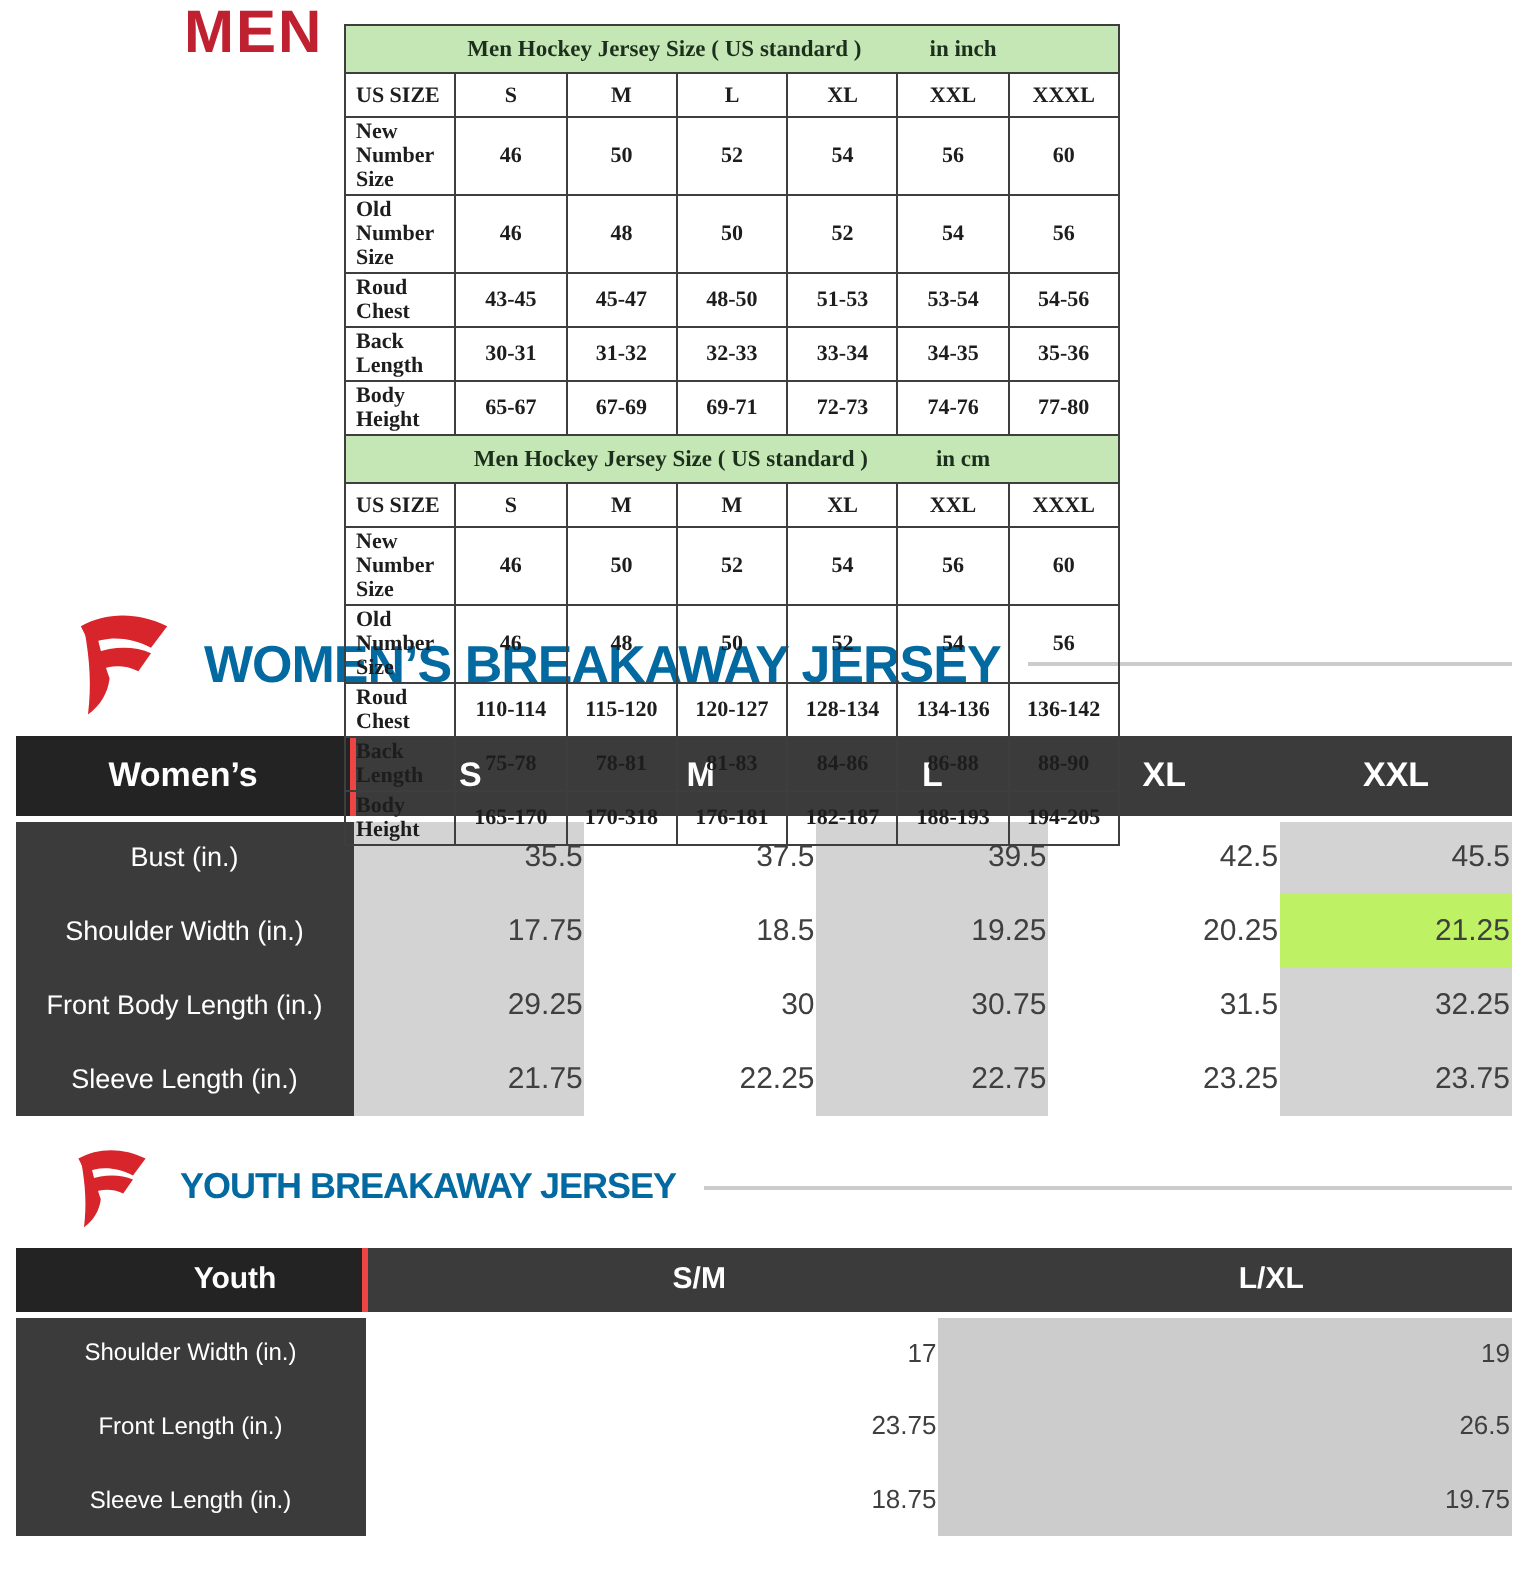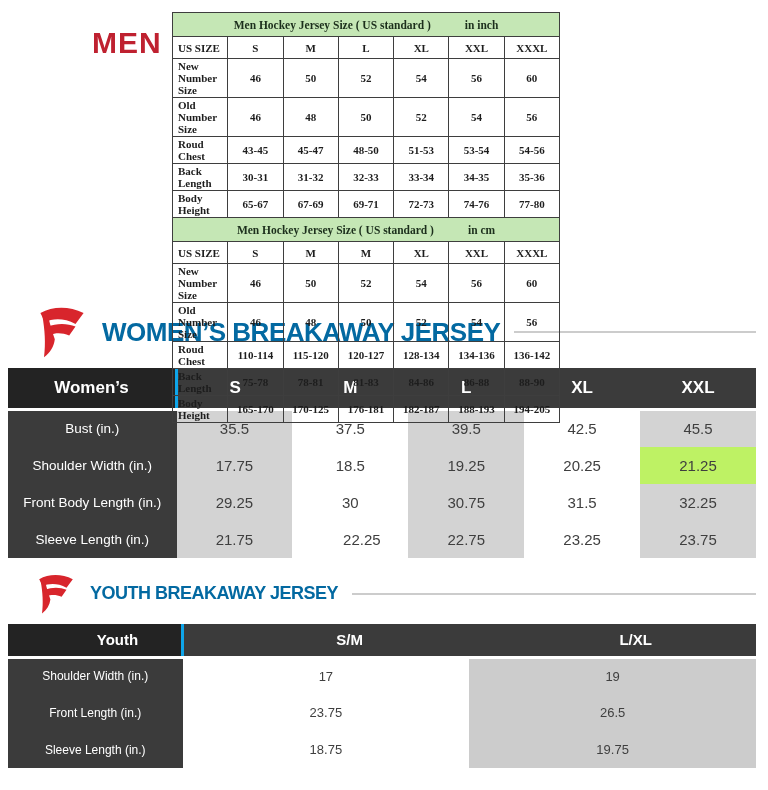--- a/index.html
+++ b/index.html
@@ -1,21 +1,21 @@
 <!DOCTYPE html>
 <html><head>
 <meta charset="utf-8">
 <style>
   html,body { margin:0; padding:0; background:#ffffff; }
   body { width:768px; height:790px; font-family:"Liberation Sans",sans-serif; overflow:hidden; }
 
   
   .men-area { position:relative; height:300px; }
   .men-title {
-    position:absolute; left:92px; top:26px;
+    position:absolute; left:92px; top:0;
     font-family:"Liberation Sans",sans-serif; font-weight:bold;
     font-size:30px; letter-spacing:1px; color:#bf2130;
   }
   .men-table {
     position:absolute; left:172px; top:12px; width:388px;
     border-collapse:collapse; table-layout:fixed;
     font-family:"Liberation Serif",serif; color:#1d1d1d;
   }
   .men-table td { border:1px solid #3e3e3e; font-weight:bold; font-size:11px; height:19px; padding:1px 2px; text-align:center; }
   .men-table td.lbl { width:92px; text-align:left; padding-left:5px; }
@@ -33,25 +33,25 @@
   .logo { display:inline-flex; }
   .women-head .logo svg { width:52px; height:54px; }
   .youth-head .logo svg { width:40px; height:42px; }
 
   
   .dark-table { border-collapse:collapse; table-layout:fixed; margin-left:8px; width:748px; }
   .dark-table thead th {
     background:#3b3b3b; color:#ffffff; font-weight:bold;
     border-bottom:3px solid #ffffff; text-align:center;
   }
-  .dark-table thead th.corner { background:#232323; border-right:3px solid #0ea5e9; }
+  .dark-table thead th.corner { background:#232323; border-right:3px solid #ef4444; }
   .dark-table tbody th {
     background:#3b3b3b; color:#ffffff; font-weight:normal; text-align:center; padding:0 4px;
   }
-  .dark-table tbody td { text-align:center; color:#3f3f3f; }
+  .dark-table tbody td { text-align:right; color:#3f3f3f; }
 
   .womens-table thead th { height:38px; font-size:17px; }
   .womens-table .corner { width:165px; }
   .womens-table tbody tr { height:37px; }
   .womens-table tbody th { font-size:13.5px; }
   .womens-table tbody td { font-size:15px; }
 
   .youth-table { margin-top:2px; }
   .youth-table thead th { height:30px; font-size:15px;padding-left:47px; }
   .youth-table .corner { width:125px; }
@@ -167,21 +167,21 @@
           <td>75-78</td>
           <td>78-81</td>
           <td>81-83</td>
           <td>84-86</td>
           <td>86-88</td>
           <td>88-90</td>
         </tr>
         <tr>
           <td class="lbl">Body Height</td>
           <td>165-170</td>
-          <td>170-125</td>
+          <td>170-318</td>
           <td>176-181</td>
           <td>182-187</td>
           <td>188-193</td>
           <td>194-205</td>
         </tr>
       </tbody>
   </table>
 </div>
 
 <div class="section-head women-head">

